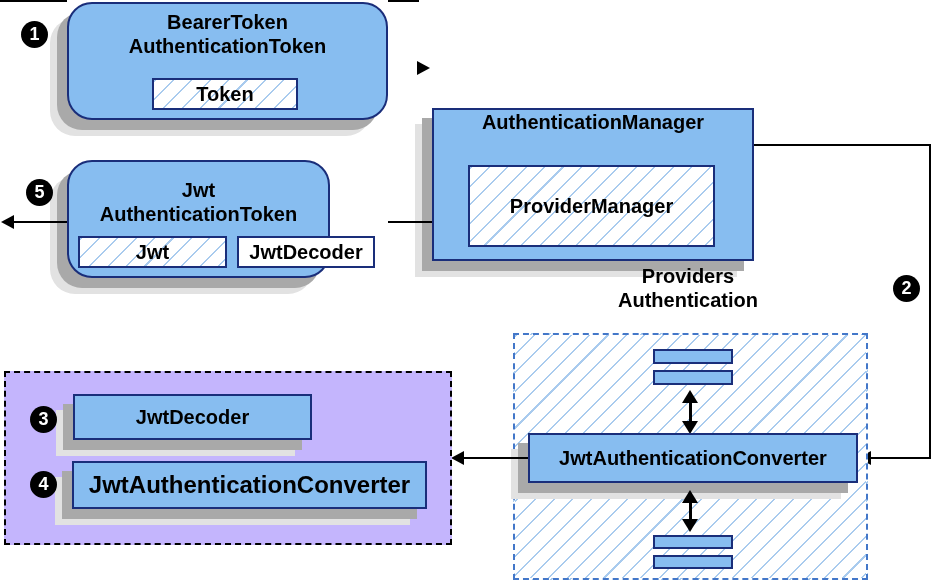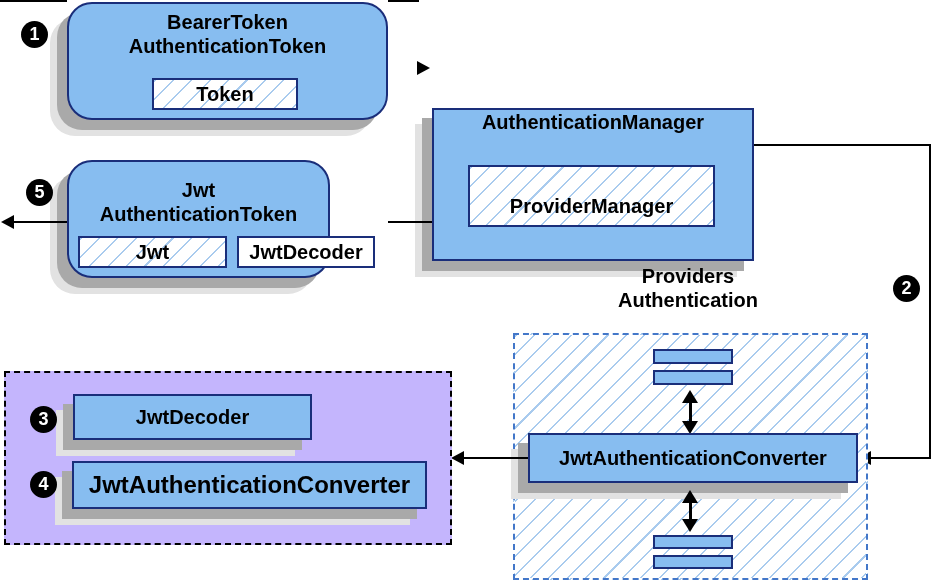--- a/index.html
+++ b/index.html
@@ -49,21 +49,21 @@
     <div class="node-title">BearerToken</div>
     <div class="node-title">AuthenticationToken</div>
     <div class="chip hatch" style="left:83px;top:74px;width:146px;height:32px;line-height:28px;">Token</div>
   </div>
 
   <div class="line" style="left:388px;top:67;width:31px;height:2px;"></div>
   <div class="tri tri-right" style="left:417px;top:61px;"></div>
 
   <div class="node shadow" style="left:432px;top:68px;width:322px;height:153px;margin-top:40px;">
     <div class="node-title">AuthenticationManager</div>
-    <div class="chip hatch" style="left:34px;top:55px;width:247px;height:62px;line-height:78px;">ProviderManager</div>
+    <div class="chip hatch" style="left:34px;top:55px;width:247px;height:82px;line-height:78px;">ProviderManager</div>
   </div>
 
   <div class="line" style="left:388px;top:221px;width:44px;height:2px;"></div>
 
   <div class="node rounded shadow" style="left:67px;top:160px;width:263px;height:118px;padding-top:16px;">
     <div class="node-title">Jwt</div>
     <div class="node-title">AuthenticationToken</div>
     <div class="chip hatch" style="left:9px;top:74px;width:149px;height:32px;line-height:28px;">Jwt</div>
     <div class="chip" style="left:168px;top:74px;width:138px;height:32px;line-height:28px;background:#fff;">JwtDecoder</div>
   </div>

